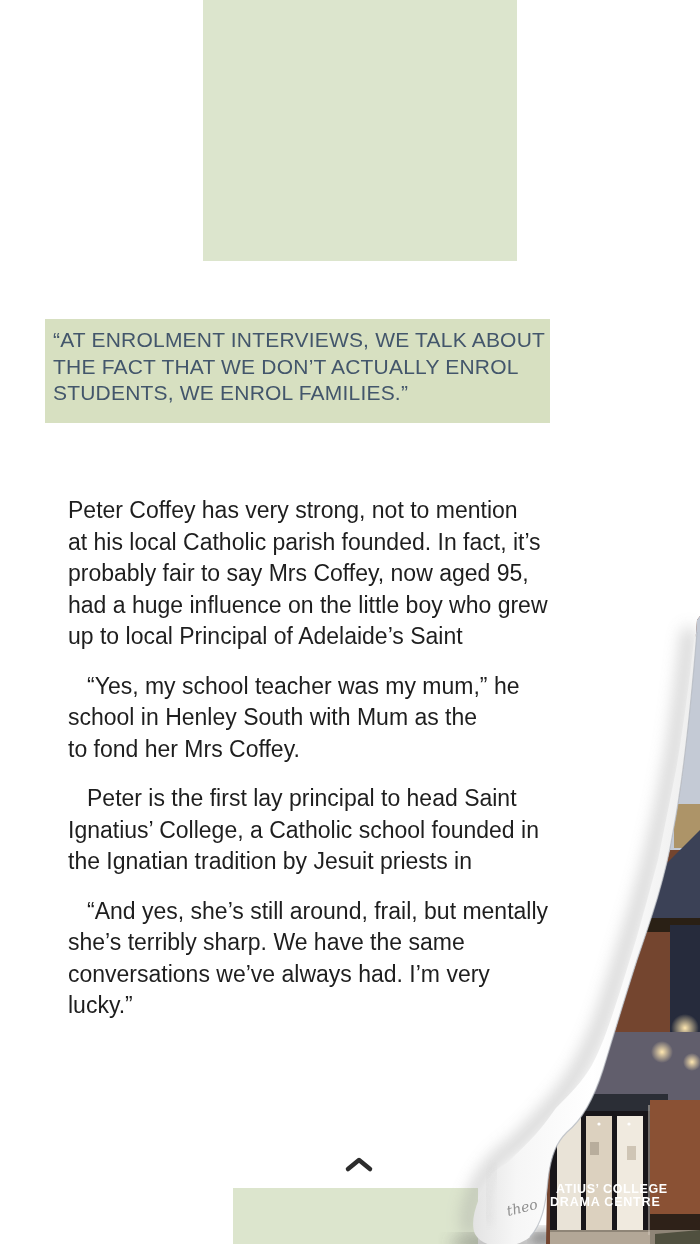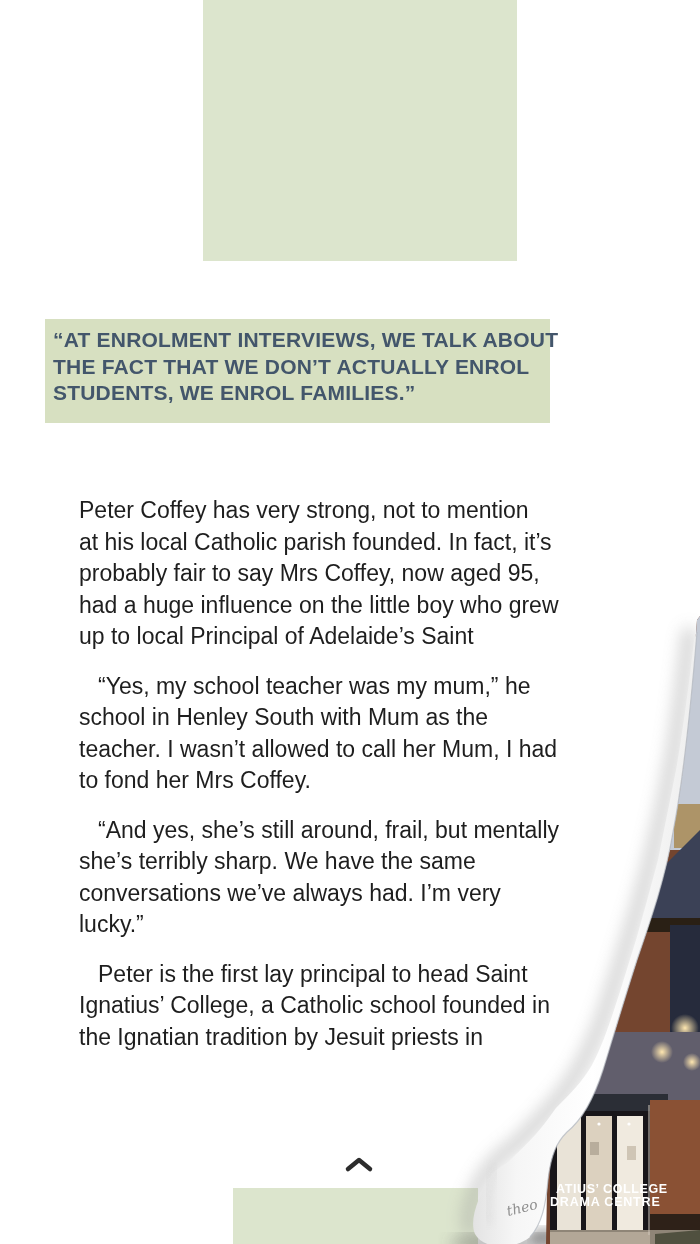--- a/index.html
+++ b/index.html
@@ -13,26 +13,26 @@
   #page{
     position:relative;width:700px;height:1244px;overflow:hidden;
     background:#ffffff;font-family:"Liberation Sans",sans-serif;
   }
   .green-rect{position:absolute;background:var(--block-green);}
   #top-green{left:203px;top:0;width:314px;height:261px;}
   #bottom-green{left:233px;top:1188px;width:245px;height:56px;}
   #quote-box{
     position:absolute;left:45px;top:319px;width:505px;height:104px;
     background:var(--quote-bg);color:var(--quote-text);
-    font-size:21px;font-weight:700;letter-spacing:0.2px;
+    font-size:21px;font-weight:400;letter-spacing:0.2px;
     padding:8px 6px 0 8px;
   }
   #quote-box .line{white-space:nowrap;line-height:26.5px;}
   #article{
-    position:absolute;left:79px;top:495px;width:585px;
+    position:absolute;left:68px;top:495px;width:585px;
     color:var(--body-text);font-size:23px;line-height:31.5px;
   }
   #article .para{margin-bottom:18px;}
   #article .line{white-space:nowrap;}
   #article .para.indent .line:first-child{text-indent:19px;}
   #chevron{position:absolute;left:343px;top:1155px;width:32px;height:18px;cursor:pointer;}
   #curl-svg{position:absolute;left:430px;top:600px;width:270px;height:644px;}
 </style>
 </head>
 <body>
@@ -51,33 +51,32 @@
     <div class="para no-indent">
         <div class="line">Peter Coffey has very strong, not to mention</div>
         <div class="line">at his local Catholic parish founded. In fact, it’s</div>
         <div class="line">probably fair to say Mrs Coffey, now aged 95,</div>
         <div class="line">had a huge influence on the little boy who grew</div>
         <div class="line">up to local Principal of Adelaide’s Saint</div>
       </div>
     <div class="para indent">
         <div class="line">“Yes, my school teacher was my mum,” he</div>
         <div class="line">school in Henley South with Mum as the</div>
-        <div class="line">teacher. I wasn’t allowed to call her Mum, I had</div>
         <div class="line">to fond her Mrs Coffey.</div>
+      </div>
+    <div class="para indent">
+        <div class="line">Peter is the first lay principal to head Saint</div>
+        <div class="line">Ignatius’ College, a Catholic school founded in</div>
+        <div class="line">the Ignatian tradition by Jesuit priests in</div>
       </div>
     <div class="para indent">
         <div class="line">“And yes, she’s still around, frail, but mentally</div>
         <div class="line">she’s terribly sharp. We have the same</div>
         <div class="line">conversations we’ve always had. I’m very</div>
         <div class="line">lucky.”</div>
-      </div>
-    <div class="para indent">
-        <div class="line">Peter is the first lay principal to head Saint</div>
-        <div class="line">Ignatius’ College, a Catholic school founded in</div>
-        <div class="line">the Ignatian tradition by Jesuit priests in</div>
       </div>
   </div>
 
   <svg id="chevron" viewBox="0 0 32 18">
     <path d="M5,14 L16,5 L27,14" fill="none" stroke="#2c2c2c" stroke-width="4.5" stroke-linecap="round" stroke-linejoin="round"></path>
   </svg>
 
   <div id="bottom-green" class="green-rect"></div>
 
   <svg id="curl-svg" viewBox="0 0 270 644">

